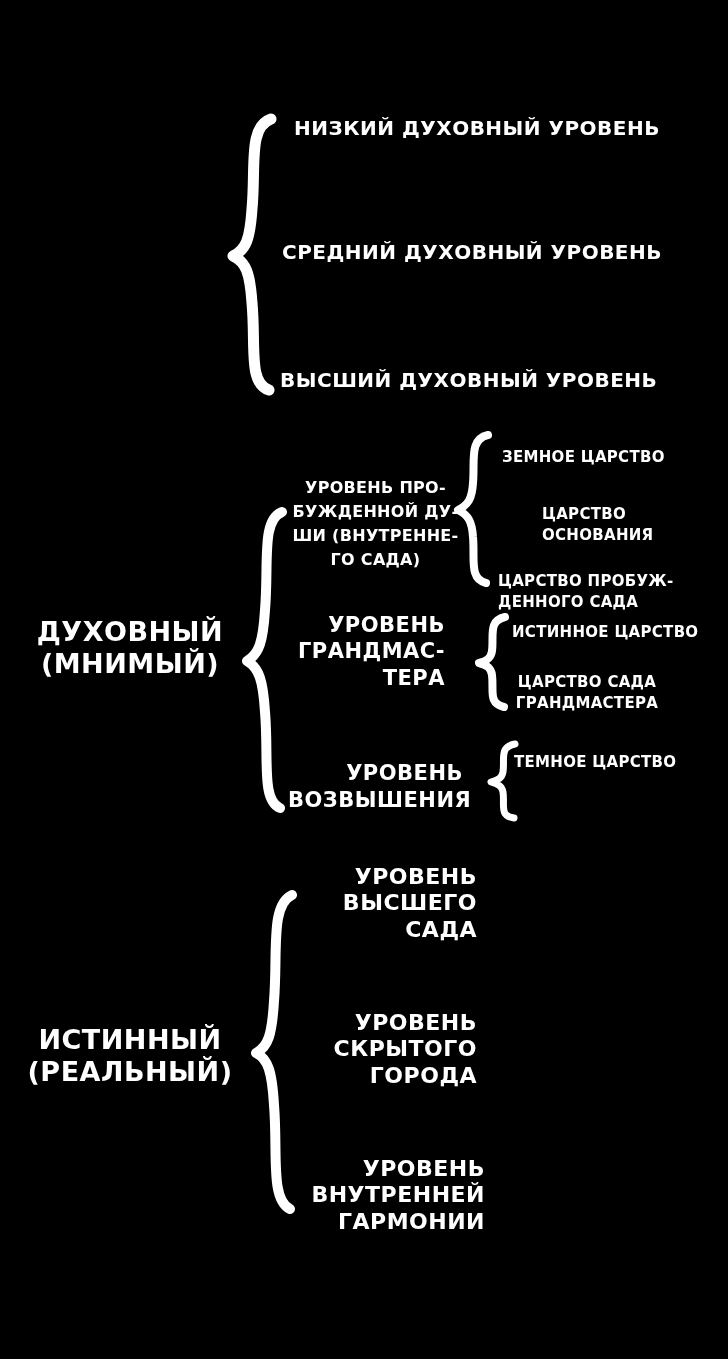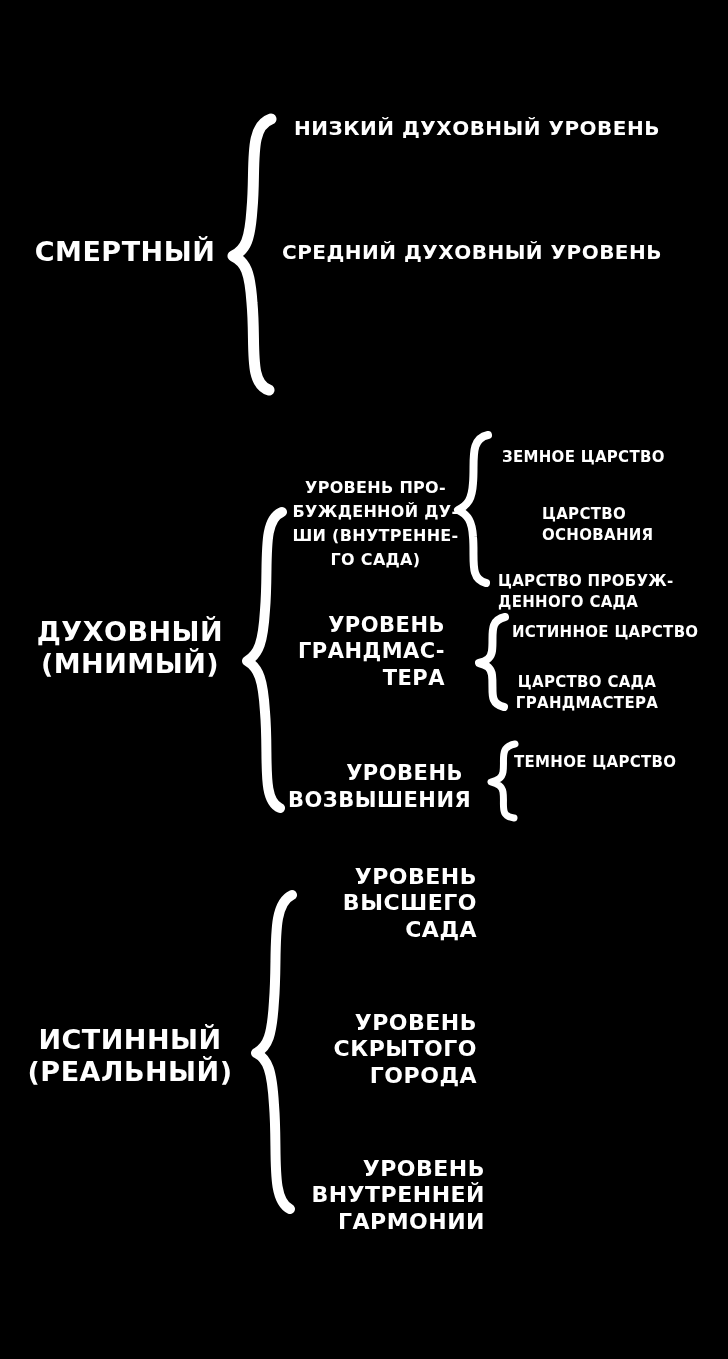--- a/index.html
+++ b/index.html
@@ -36,30 +36,30 @@
     stroke: #ffffff;
     stroke-linecap: round;
     stroke-linejoin: round;
   }
 </style>
 </head>
 <body>
 
 <div class="canvas">
 
-  <div class="t big" style="left:30px; top:236px; width:190px;">СМЕРТНЫЙ</div>
 
   <svg class="brace" style="left:225px; top:112px;" width="55" height="285" viewBox="0 0 55 285">
     <path d="M 46,7 C 23,15 31,54 27,97 C 25,127 21,138 8,144 C 21,150 25,161 27,191 C 31,234 23,271 44,278" stroke-width="11"></path>
   </svg>
 
   <div class="t lvl" style="left:294px; top:116px;">НИЗКИЙ ДУХОВНЫЙ УРОВЕНЬ</div>
 
   <div class="t lvl" style="left:282px; top:240px;">СРЕДНИЙ ДУХОВНЫЙ УРОВЕНЬ</div>
 
+  <div class="t lvl" style="left:280px; top:368px;">ВЫСШИЙ ДУХОВНЫЙ УРОВЕНЬ</div>
 
   <div class="t big" style="left:25px; top:616px; width:210px;">ДУХОВНЫЙ
 (МНИМЫЙ)</div>
 
   <svg class="brace" style="left:240px; top:505px;" width="50" height="310" viewBox="0 0 50 310">
     <path d="M 42,7 C 21,15 29,59 25,105 C 23,137 19,149 7,156 C 19,163 23,175 25,207 C 29,253 21,295 40,303" stroke-width="10"></path>
   </svg>
 
   <div class="t sub ctr" style="left:288px; top:456px; width:175px; line-height:1.5; font-size:16px;">УРОВЕНЬ ПРО-
 БУЖДЕННОЙ ДУ-

